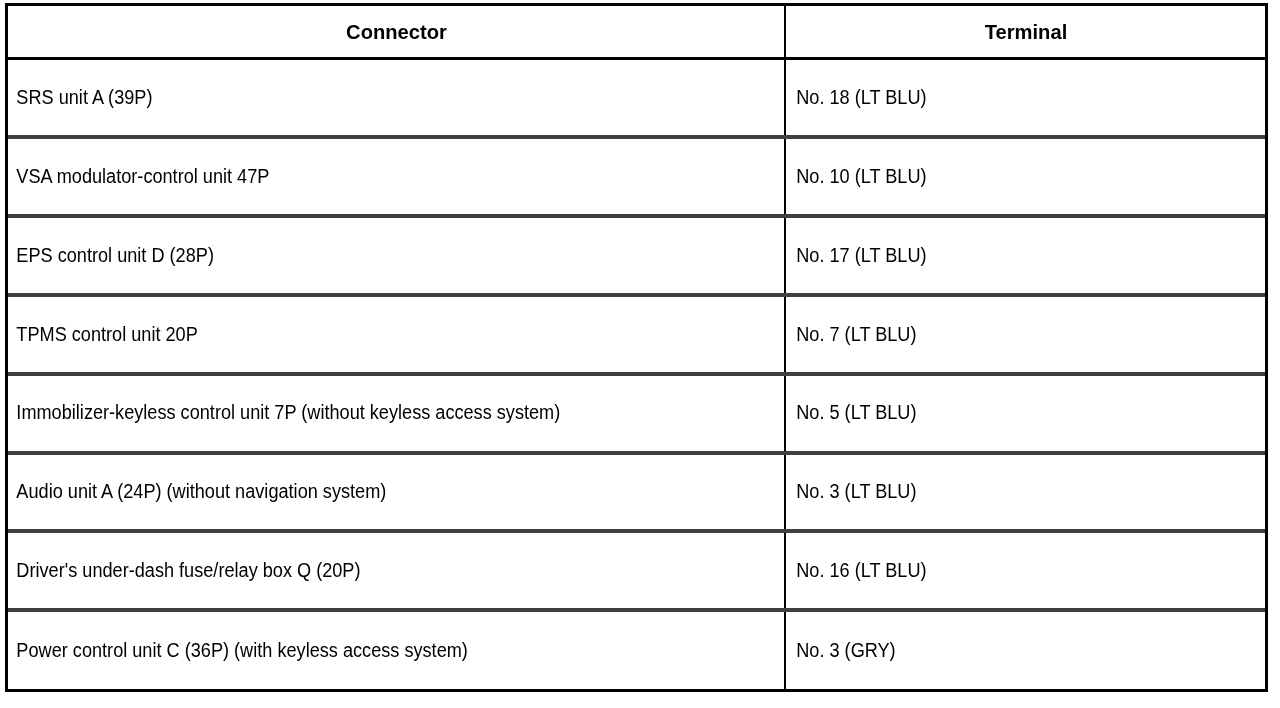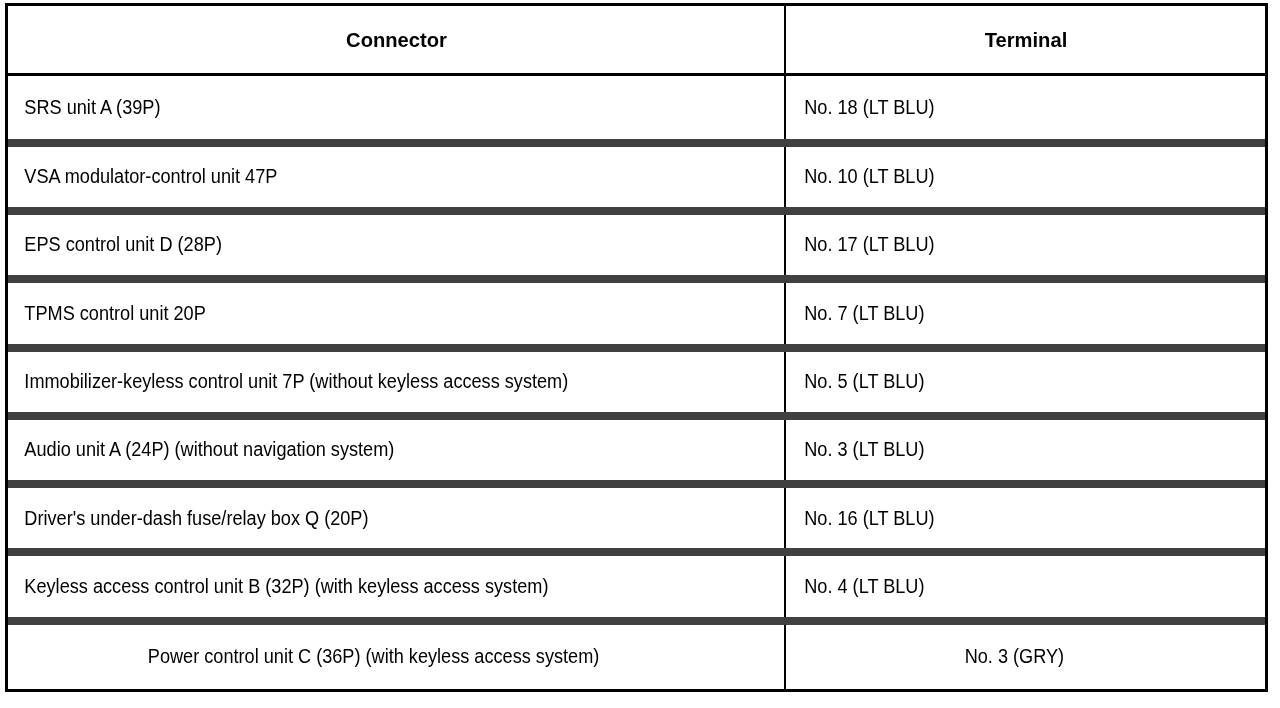--- a/index.html
+++ b/index.html
@@ -43,42 +43,41 @@
     table-layout: fixed;
     background: #ffffff;
   }
 
   table.spec-table col.col-connector { width: 777px; }
   table.spec-table col.col-terminal  { width: 480px; }
 
   table.spec-table th,
   table.spec-table td {
     border: 0;
-    padding: 8px;
+    padding: 0;
     margin: 2px;
     vertical-align: middle;
     background: #ffffff;
   }
 
   
   table.spec-table th.cell-connector,
   table.spec-table td.cell-connector {
     border-right: 2px solid #000000;
   }
 
   
   table.spec-table tr.head-row > * {
     border-bottom: 3px solid #000000;
   }
   table.spec-table tbody tr > * {
-    border-bottom: 8px solid #404040;
+    border-bottom: 4px solid #404040;
   }
   table.spec-table tbody tr:last-child > * {
     border-bottom: 0;
-    text-align: center;
   }
 
   
   .head-row th {
     height: 51px;
     text-align: center;
     font-weight: bold;
     font-size: 21px;
     letter-spacing: 0px;
     line-height: 1;
@@ -179,28 +178,20 @@
           <tr>
             <td class="cell-connector">
               <span class="cell-text">Driver's under-dash fuse/relay box Q (20P)</span>
             </td>
             <td class="cell-terminal">
               <span class="cell-text">No. 16 (LT BLU)</span>
             </td>
           </tr>
           <tr>
             <td class="cell-connector">
-              <span class="cell-text">Keyless access control unit B (32P) (with keyless access system)</span>
-            </td>
-            <td class="cell-terminal">
-              <span class="cell-text">No. 4 (LT BLU)</span>
-            </td>
-          </tr>
-          <tr>
-            <td class="cell-connector">
               <span class="cell-text">Power control unit C (36P) (with keyless access system)</span>
             </td>
             <td class="cell-terminal">
               <span class="cell-text">No. 3 (GRY)</span>
             </td>
           </tr>
         </tbody>
     </table>
   </div>
 

